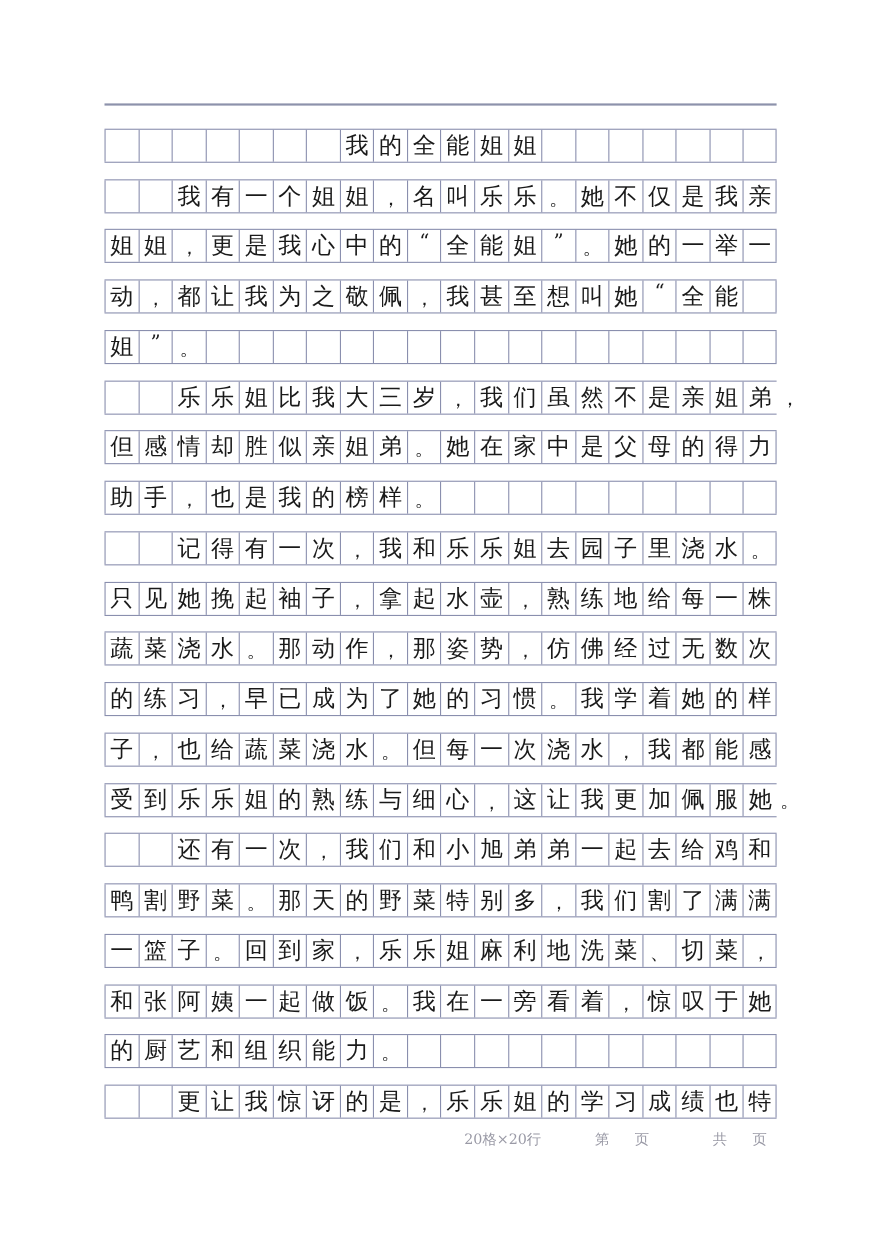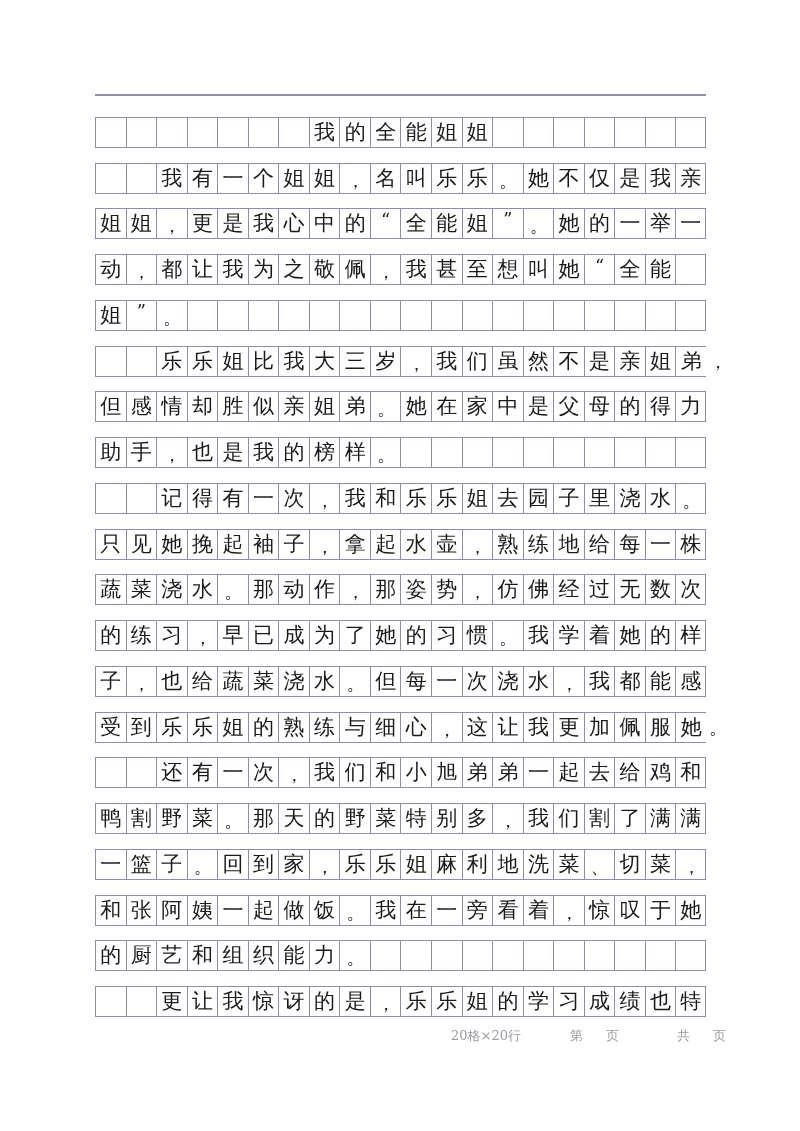--- a/index.html
+++ b/index.html
@@ -8,21 +8,21 @@
   .top-rule { position: absolute; left: 95px; top: 94px; width: 611px; height: 2px; background: #8d92ab; }
   .grid-row { position: absolute; left: 95px; height: 31px; width: 611px; display: flex;
               border-top: 1px solid #8a8fae; border-bottom: 1px solid #8a8fae; box-sizing: border-box; }
   .cell { width: 30.55px; height: 100%; box-sizing: border-box; border-left: 1px solid #8a8fae;
           display: flex; align-items: center; justify-content: center;
           font-size: 21px; line-height: 1; color: #1a1a1a; position: relative; }
   .cell:last-child { border-right: 1px solid #8a8fae; }
   .cell.punct-low { align-items: flex-end; justify-content: flex-start; padding-left: 6px; padding-bottom: 3px; font-size: 18px; }
   .cell.punct-quote { align-items: flex-start; justify-content: center; padding-top: 2px; font-size: 18px; }
   .overflow { position: absolute; left: 614px; bottom: 2px; font-size: 18px; color: #1a1a1a; }
-  .footer { position: absolute; top: 1027px; font-size: 13px; color: #9a9aa6; font-family: "DejaVu Serif", "Liberation Serif", serif; margin-left: 29px; }
+  .footer { position: absolute; top: 1027px; font-size: 13px; color: #9a9aa6; font-family: "DejaVu Serif", "Liberation Serif", serif; }
 </style>
 </head>
 <body>
 
 <div>
   <div class="top-rule"></div>
   <div id="grid">
       <div class="grid-row" style="top: 117px;">
         <span class="cell"></span>
         <span class="cell"></span>

